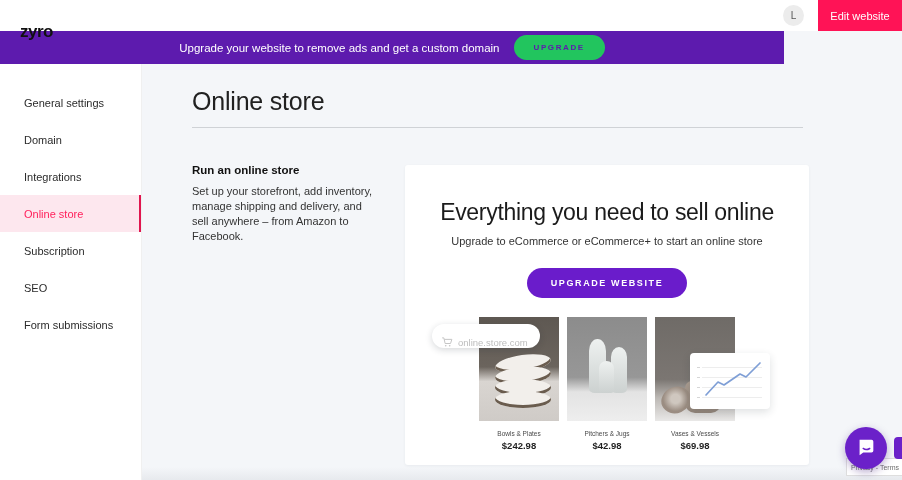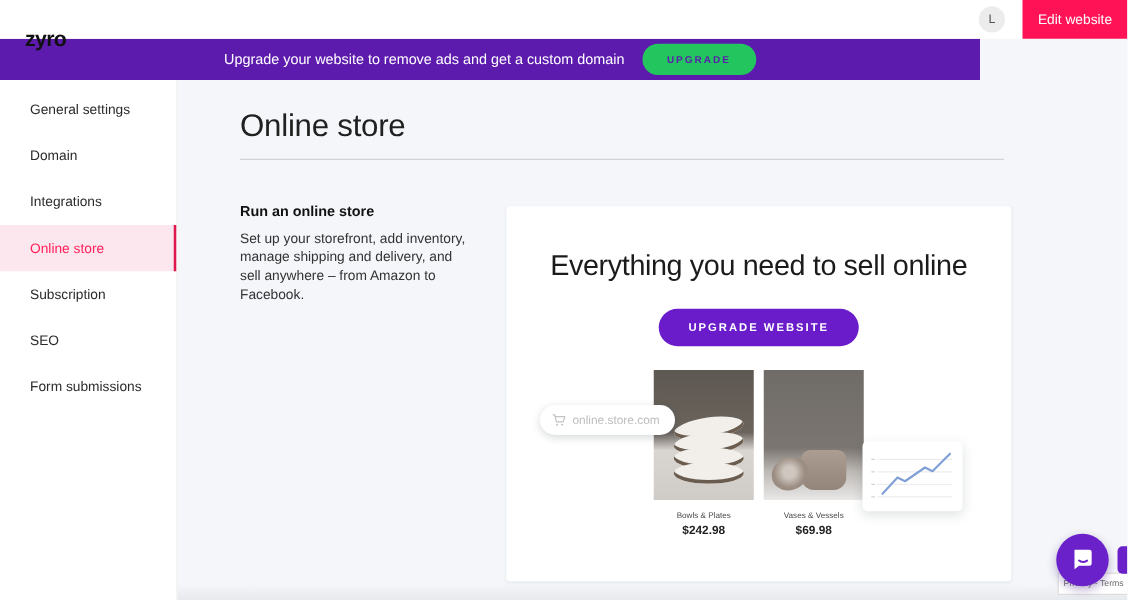--- a/index.html
+++ b/index.html
@@ -12,21 +12,21 @@
   .header-title { position:absolute; left:0; right:0; text-align:center; font-size:11px; color:#3a3a3a; }
   .avatar { position:absolute; left:783px; top:5px; width:21px; height:21px; border-radius:50%; background:#ececec; display:flex; align-items:center; justify-content:center; font-size:10px; color:#555; }
   .edit-btn { position:absolute; right:0; top:0; width:84px; height:31px; background:#ff1356; color:#fff; font-size:11px; border:none; display:flex; align-items:center; justify-content:center; cursor:pointer; }
 
   
   .banner { position:absolute; top:31px; left:0; width:784px; height:33px; background:#5d1bae; z-index:29; display:flex; align-items:center; justify-content:center; gap:14px; }
   .banner-text { color:#ffffff; font-size:11.5px; }
   .banner-btn { background:#22c55e; color:#5d1bae; font-size:8px; font-weight:bold; letter-spacing:1.6px; border:none; border-radius:13px; padding:8px 20px; cursor:pointer; }
 
   
-  .sidebar { position:absolute; top:64px; left:0; width:142px; bottom:0; background:#ffffff; z-index:10; padding-top:5px; border-right:1px solid #f0f0f0; }
+  .sidebar { position:absolute; top:64px; left:0; width:142px; bottom:0; background:#ffffff; z-index:10; padding-top:20px; border-right:1px solid #f0f0f0; }
   .side-item { height:37px; display:flex; align-items:center; padding-left:24px; font-size:11px; color:#2b2b2b; cursor:pointer; }
   .side-item.active { background:#fde7ee; color:#ff1f5a; border-right:2px solid #e0164f; }
 
   
   .main { position:absolute; top:64px; left:142px; right:0; bottom:0; }
   .page-title { position:absolute; left:50px; top:23px; font-size:25px; font-weight:400; color:#212121; letter-spacing:-0.2px; }
   .divider { position:absolute; left:50px; top:63px; width:611px; height:1px; background:#cfd2d6; }
 
   .left-col { position:absolute; left:50px; top:100px; width:182px; }
   .left-col-title { font-size:11.5px; font-weight:bold; color:#111; margin-bottom:8px; }
@@ -59,21 +59,21 @@
   .vase.v1 { left:22px; top:22px; width:17px; height:54px; }
   .vase.v2 { left:44px; top:30px; width:16px; height:46px; }
   .vase.v3 { left:32px; top:44px; width:15px; height:32px; }
 
   
   .img-vessels { background:linear-gradient(180deg,#6f6b67 0%,#7b7672 60%,#bdb9b5 78%,#e9e8e7 100%); }
   .jar { position:absolute; left:30px; top:64px; width:36px; height:32px; background:linear-gradient(180deg,#ab9d91,#93857a); border-radius:7px 7px 10px 10px; }
   .lid { position:absolute; left:6px; top:70px; width:30px; height:26px; background:radial-gradient(circle at 50% 45%, #cfc7bf 0 22%, #9b8d82 60%); border-radius:50%; transform:rotate(-24deg); }
 
   
-  .search-pill { position:absolute; left:432px; top:324px; height:24px; padding:0 12px 0 9px; background:#ffffff; border-radius:12px; box-shadow:0 2px 7px rgba(30,40,50,0.18); display:flex; align-items:center; gap:5px; z-index:12; }
+  .search-pill { position:absolute; left:432px; top:324px; height:24px; padding:0 12px 0 9px; background:#ffffff; border-radius:12px; box-shadow:0 2px 7px rgba(30,40,50,0.18); display:flex; align-items:flex-end; gap:5px; z-index:12; }
   .search-pill span { font-size:9.5px; color:#bdbdbd; }
 
   
   .chart-card { position:absolute; left:690px; top:353px; width:80px; height:56px; background:#ffffff; border-radius:4px; box-shadow:0 3px 9px rgba(30,40,50,0.14); z-index:12; padding:9px 8px 7px 12px; }
   .gridline { position:absolute; left:12px; right:8px; height:1px; background:#ededed; }
   .gridline i { position:absolute; left:-5px; top:0; width:3px; height:1px; background:#d6d6d6; }
 
   
   .recaptcha-badge { position:absolute; left:846px; top:458px; width:60px; height:18px; background:#fff; border:1px solid #dedede; display:flex; align-items:center; justify-content:flex-end; padding-right:6px; font-size:7px; color:#6d6d6d; z-index:14; }
   .chat-tab { position:absolute; left:894px; top:437px; width:8px; height:22px; background:#6b21c9; border-radius:4px 0 0 4px; z-index:15; }
@@ -111,34 +111,44 @@
     <div class="page-title">Online store</div>
     <div class="divider"></div>
 
     <div class="left-col">
       <div class="left-col-title">Run an online store</div>
       <div class="left-col-desc">Set up your storefront, add inventory, manage shipping and delivery, and sell anywhere – from Amazon to Facebook.</div>
     </div>
 
     <div class="card">
       <div class="card-heading">Everything you need to sell online</div>
+      <div class="card-sub">Upgrade to eCommerce or eCommerce+ to start an online store</div>
       <div class="card-btn-row">
         <button class="upgrade-website-btn">UPGRADE WEBSITE</button>
       </div>
 
       <div class="products">
         <div class="product">
           <div class="product-img img-bowls">
             <div class="bowl b1"></div>
               <div class="bowl b2"></div>
               <div class="bowl b3"></div>
               <div class="bowl b4"></div>
           </div>
           <div class="product-name">Bowls &amp; Plates</div>
           <div class="product-price">$242.98</div>
+        </div>
+        <div class="product">
+          <div class="product-img img-pitchers">
+            <div class="vase v1"></div>
+              <div class="vase v2"></div>
+              <div class="vase v3"></div>
+          </div>
+          <div class="product-name">Pitchers &amp; Jugs</div>
+          <div class="product-price">$42.98</div>
         </div>
         <div class="product">
           <div class="product-img img-vessels">
             <div class="jar"></div>
               <div class="lid"></div>
           </div>
           <div class="product-name">Vases &amp; Vessels</div>
           <div class="product-price">$69.98</div>
         </div>
       </div>

